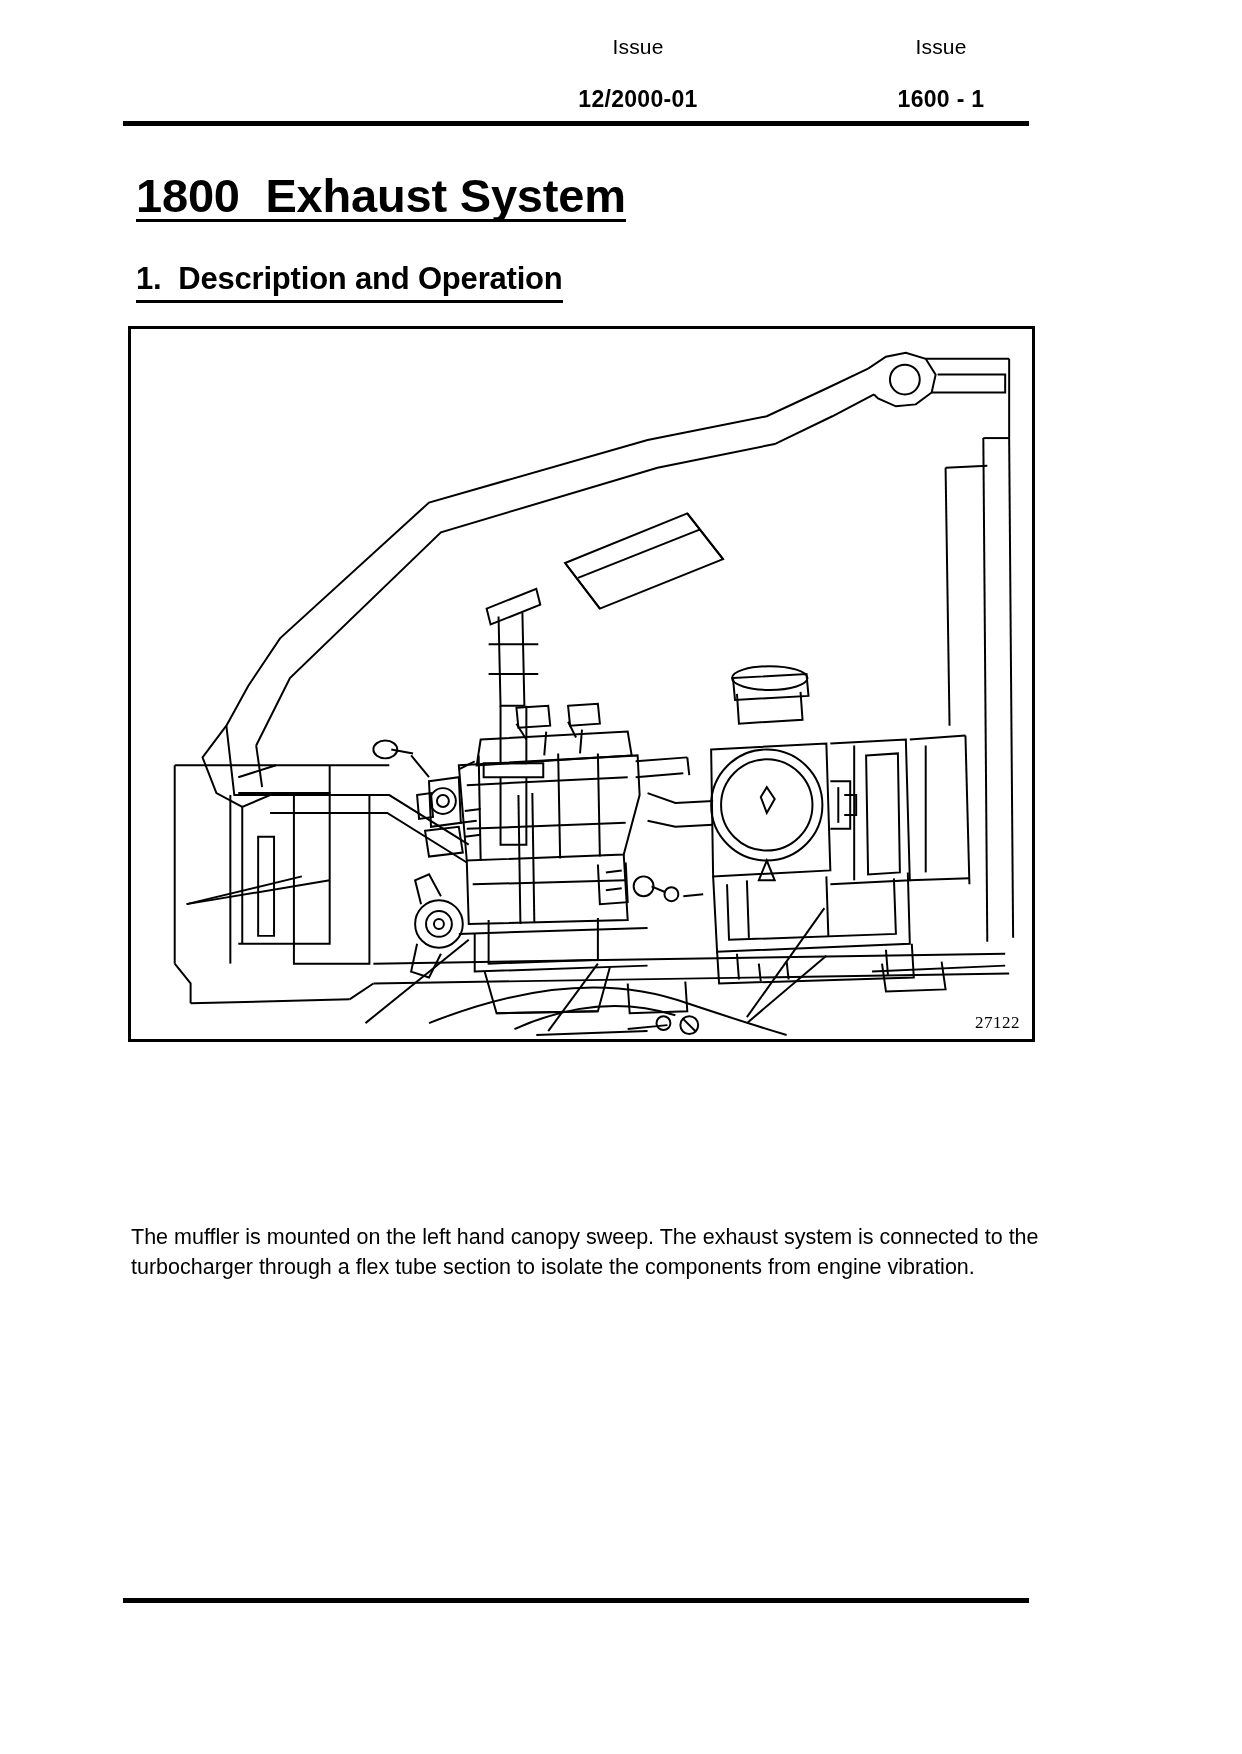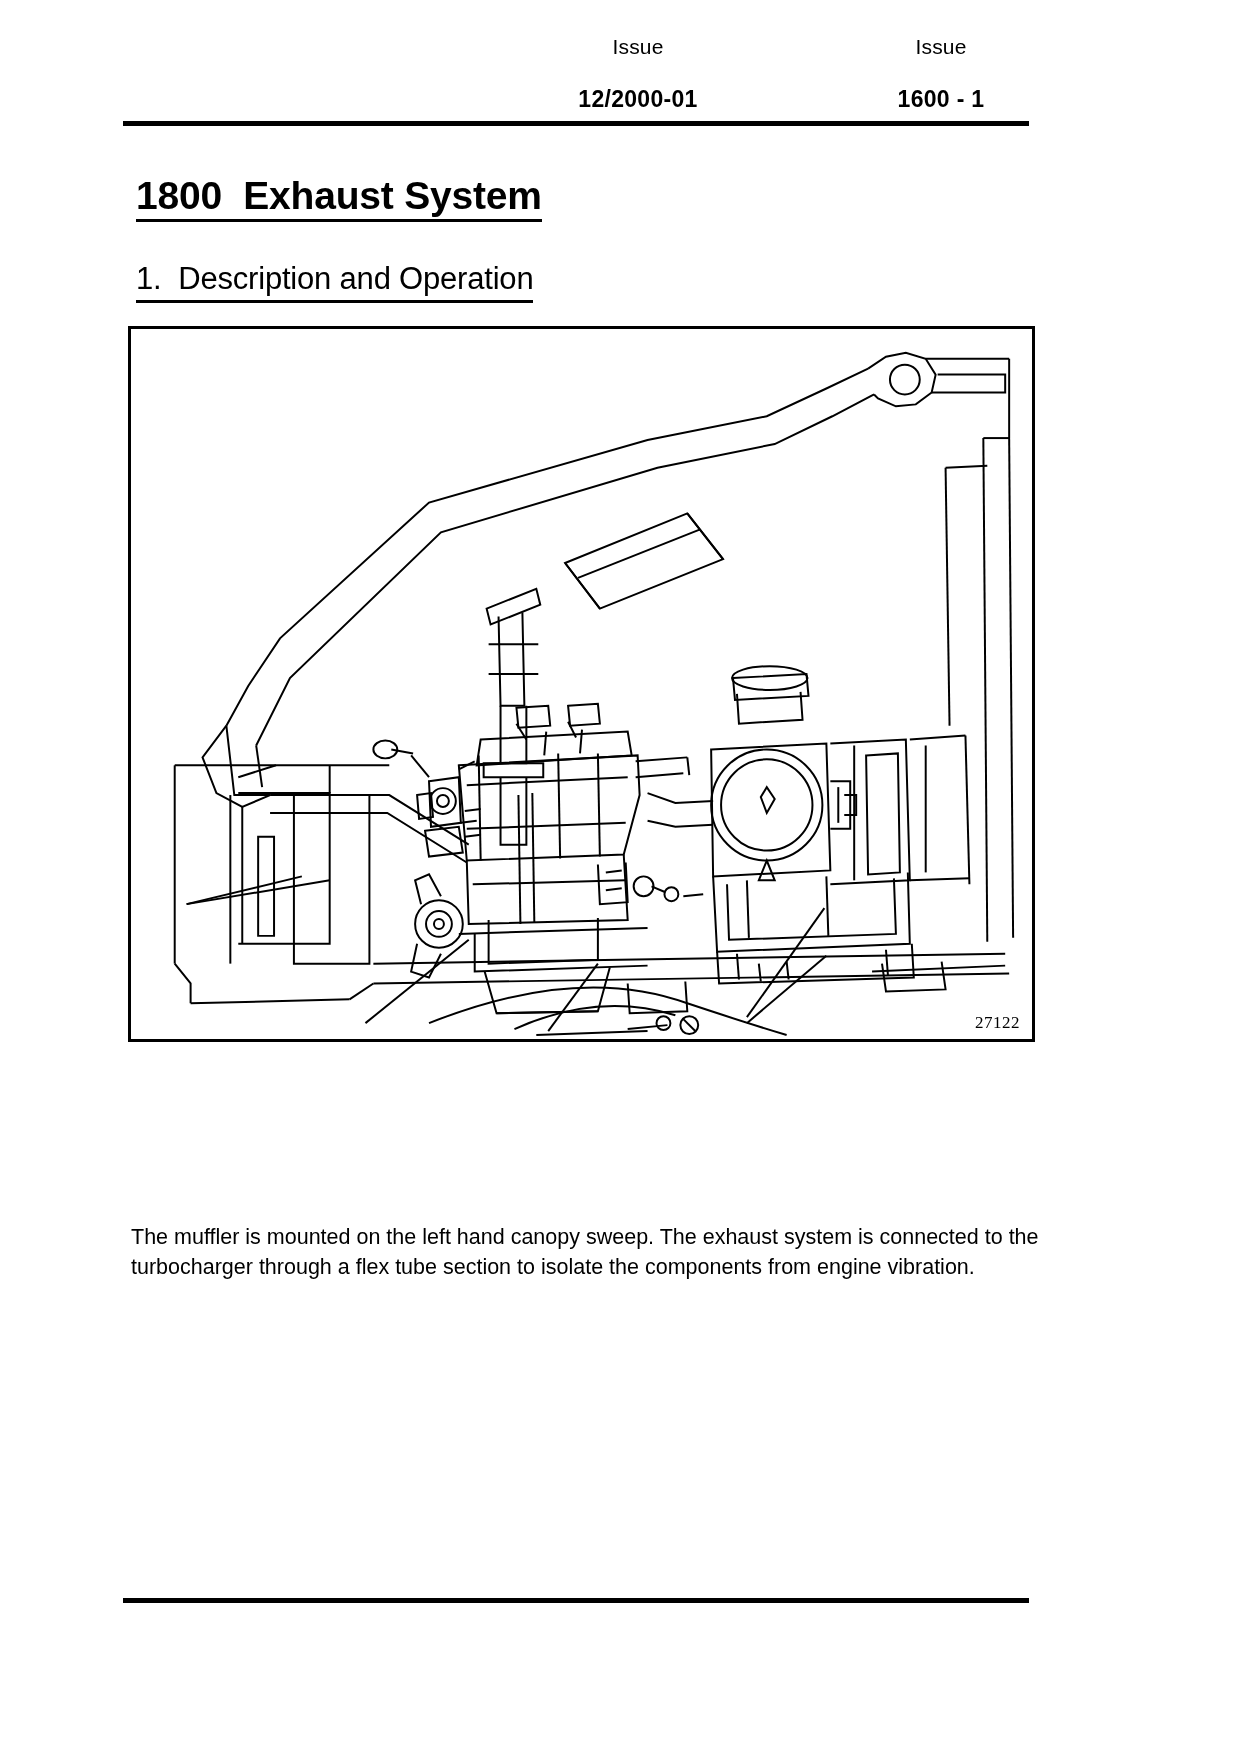--- a/index.html
+++ b/index.html
@@ -56,37 +56,37 @@
     height: 5px;
     background: #000;
   }
 
   
   .title-h1 {
     position: absolute;
     left: 136px;
     top: 177px;
     font-family: "Liberation Sans", sans-serif;
-    font-size: 39px;
+    font-size: 47px;
     font-weight: 700;
     letter-spacing: -0.2px;
     white-space: pre;
     color: #000;
     border-bottom: 3px solid #000;
     padding-bottom: 4px;
     display: inline-block;
     line-height: 38px;
   }
   .title-h2 {
     position: absolute;
     left: 136px;
     top: 262px;
     font-family: "Liberation Sans", sans-serif;
     font-size: 31px;
-    font-weight: 400;
+    font-weight: 700;
     letter-spacing: -0.2px;
     white-space: pre;
     color: #000;
     border-bottom: 3px solid #000;
     padding-bottom: 4px;
     display: inline-block;
     line-height: 34px;
   }
 
   

